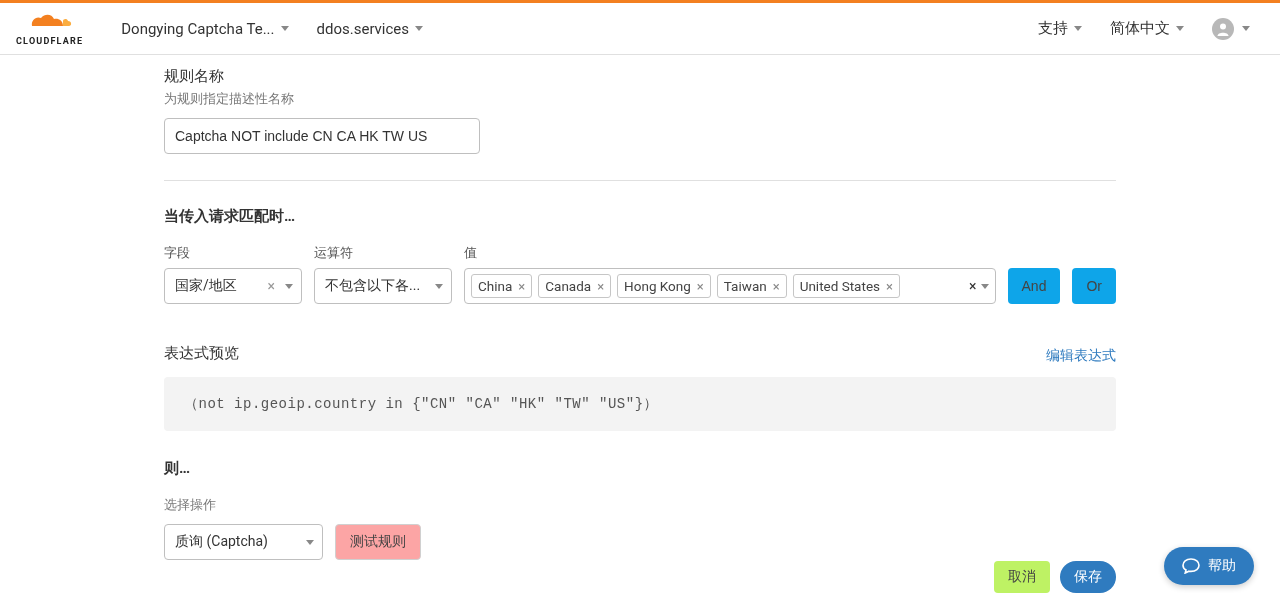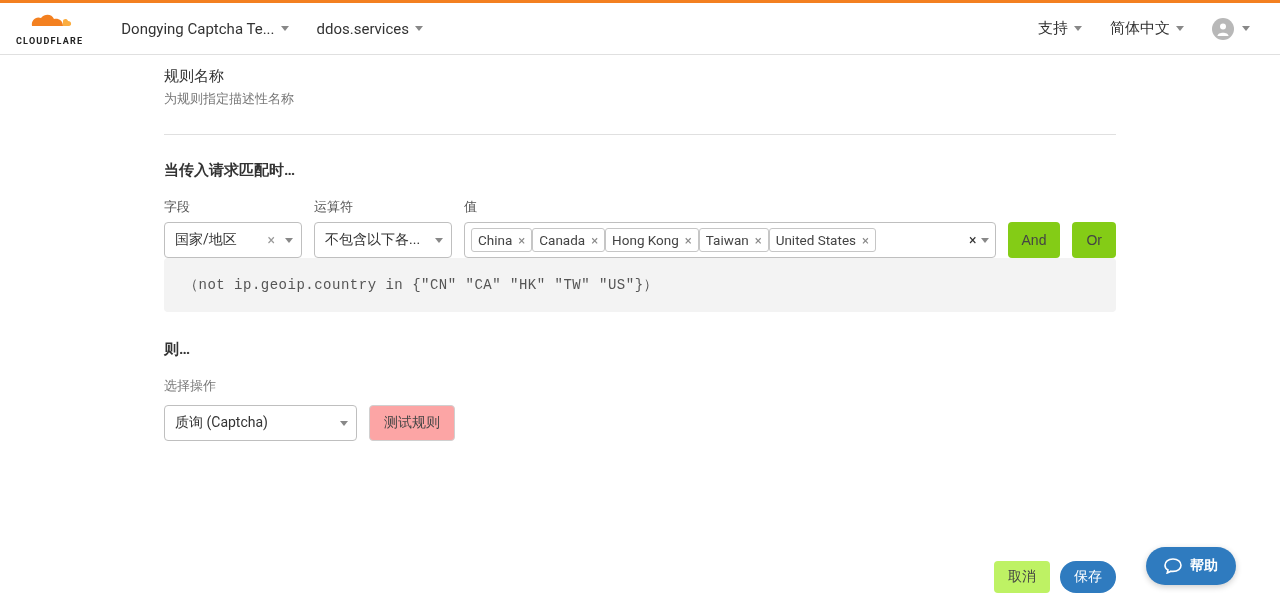--- a/index.html
+++ b/index.html
@@ -18,37 +18,37 @@
   .container { max-width: 952px; margin: 0 auto; padding: 12px 0 80px; }
   .field-label { font-size: 15px; color: #333; margin-bottom: 4px; }
   .field-sub { font-size: 13px; color: #777; margin-bottom: 10px; }
   .text-input { width: 316px; height: 36px; border: 1px solid #bfbfbf; border-radius: 4px; padding: 0 10px; font-size: 14px; color: #333; }
   .divider { height: 1px; background: #e0e0e0; margin: 26px 0; }
   .section-title { font-size: 15px; font-weight: 700; color: #333; margin-bottom: 18px; }
   .row { display: flex; gap: 12px; align-items: flex-end; }
   .col-label { font-size: 13px; color: #555; margin-bottom: 6px; }
   .select { height: 36px; border: 1px solid #bfbfbf; border-radius: 4px; background: #fff; display: flex; align-items: center; padding: 0 8px 0 10px; font-size: 14px; color: #333; cursor: pointer; }
   .select.w140 { width: 138px; }
-  .select.w168 { width: 193px; }
+  .select.w168 { width: 159px; }
   .select .sel-text { flex: 1; white-space: nowrap; overflow: hidden; text-overflow: ellipsis; }
   .select .clear-x { color: #999; font-size: 14px; padding: 0 6px; cursor: pointer; }
   .select .caret { margin-left: 4px; }
   .multiselect { min-height: 36px; border: 1px solid #bfbfbf; border-radius: 4px; display: flex; align-items: center; padding: 3px 6px; gap: 6px; flex: 1; }
-  .multiselect .tags { display: flex; flex-wrap: nowrap; }
+  .multiselect .tags { display: flex; gap: 6px; flex-wrap: nowrap; }
   .tag { display: flex; align-items: center; border: 1px solid #c6c6c6; border-radius: 3px; padding: 3px 6px; font-size: 13.5px; color: #444; background: #fff; }
   .tag .tag-x { margin-left: 6px; color: #888; cursor: pointer; font-size: 13px; }
   .multiselect .tail { margin-left: auto; display: flex; align-items: center; gap: 4px; }
-  .btn-chip { height: 36px; padding: 0 14px; background: #84cc16; border: none; border-radius: 4px; color: #444; font-size: 14px; cursor: pointer; }
+  .btn-chip { height: 36px; padding: 0 14px; background: #0ea5e9; border: none; border-radius: 4px; color: #444; font-size: 14px; cursor: pointer; }
   .preview-row { display: flex; justify-content: space-between; align-items: center; margin-top: 40px; margin-bottom: 10px; }
   .link { color: #2f7bbf; font-size: 14px; cursor: pointer; }
   .code-box { background: #f3f3f3; border-radius: 4px; padding: 18px 20px; font-family: "Courier New", Consolas, monospace; font-size: 14px; color: #555; letter-spacing: 0.5px; }
   .footer-bar { position: fixed; bottom: 0; right: 0; left: 0; display: flex; justify-content: flex-end; padding: 10px 164px; gap: 10px; }
   .btn-secondary { height: 32px; padding: 0 14px; background: #bef264; border: none; border-radius: 4px; color: #444; font-size: 14px; cursor: pointer; }
   .btn-primary { height: 32px; padding: 0 14px; background: #2f7bbf; border: none; border-radius: 16px; color: #fff; font-size: 14px; cursor: pointer; }
-  .help-pill { position: fixed; right: 44px; bottom: 18px; background: #2f7bbf; color: #fff; border-radius: 20px; height: 38px; padding: 0 18px; display: flex; align-items: center; gap: 8px; font-size: 14px; cursor: pointer; box-shadow: 0 2px 6px rgba(0,0,0,0.2); font-weight: bold; }
+  .help-pill { position: fixed; right: 26px; bottom: 18px; background: #2f7bbf; color: #fff; border-radius: 20px; height: 38px; padding: 0 18px; display: flex; align-items: center; gap: 8px; font-size: 14px; cursor: pointer; box-shadow: 0 2px 6px rgba(0,0,0,0.2); }
   .help-pill svg { display:block; }
 </style>
 </head>
 <body>
 
 <div class="top-accent"></div>
 
 <div class="header">
   <div class="logo">
     <svg width="46" height="20" viewBox="0 0 46 20">
@@ -82,20 +82,21 @@
         </svg>
     </span>
     <span class="caret" style="margin-left:8px"></span>
   </div>
 </div>
 
 <div class="container">
 
   <div class="field-label">规则名称</div>
   <div class="field-sub">为规则指定描述性名称</div>
+  <input class="text-input" type="text" value="Captcha NOT include CN CA HK TW US" style="">
 
   <div class="divider"></div>
 
   <div class="section-title">当传入请求匹配时…</div>
 
   <div class="row">
     <div>
       <div class="col-label">字段</div>
       <div class="select w140">
         <span class="sel-text">国家/地区</span>
@@ -138,20 +139,24 @@
         <div class="tail">
           <span class="clear-x">×</span>
           <span class="caret"></span>
         </div>
       </div>
     </div>
     <button class="btn-chip">And</button>
     <button class="btn-chip">Or</button>
   </div>
 
+  <div class="preview-row">
+    <div class="field-label">表达式预览</div>
+    <div class="link">编辑表达式</div>
+  </div>
   <div class="code-box">（not ip.geoip.country in {"CN" "CA" "HK" "TW" "US"}）</div>
 
   <div class="section-title" style="margin-top:28px">则…</div>
   <div class="field-sub">选择操作</div>
   <div class="row">
     <div class="select w168">
       <span class="sel-text">质询 (Captcha)</span>
       <span class="caret"></span>
     </div>
     <button class="btn-chip" style="background:#fca5a5;border:1px solid #d0d0d0">测试规则</button>

